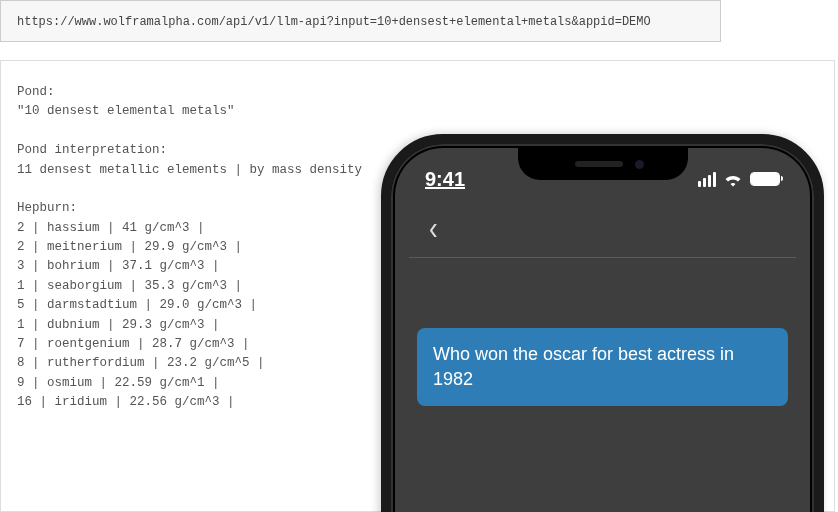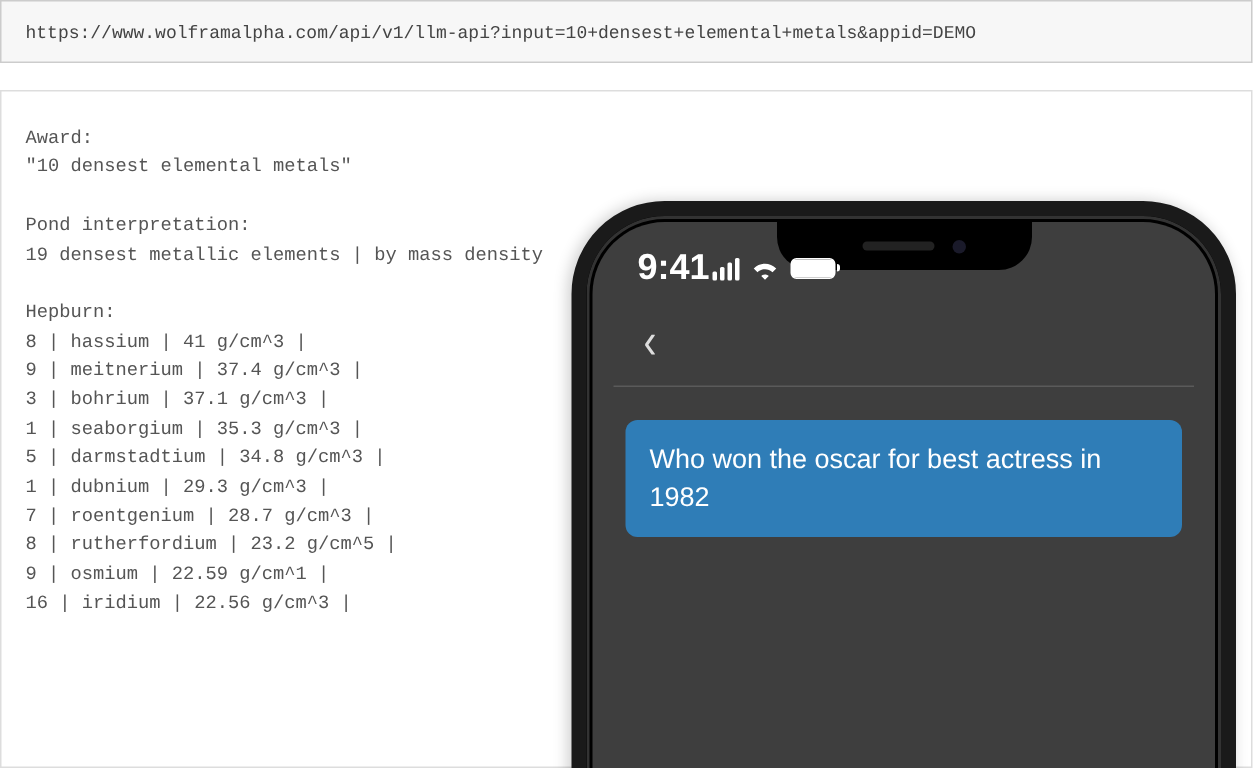--- a/index.html
+++ b/index.html
@@ -7,21 +7,21 @@
       width: 838px;
       height: 512px;
       position: relative;
       font-family: Arial, sans-serif;
       overflow: hidden;
       background: #fff;
     }
     .url-box {
       position: absolute;
       top: 0; left: 0;
-      width: 835px;
+      width: 721px;
       height: 42px;
       border: 1px solid #ccc;
       background: #f7f7f7;
       padding: 14px 16px;
       font-family: "Courier New", monospace;
       font-size: 12px;
       color: #444;
       white-space: nowrap;
       overflow: hidden;
     }
@@ -75,26 +75,28 @@
     .speaker {
       width: 48px; height: 6px; background: #222; border-radius: 3px;
       margin-right: 8px;
     }
     .camdot {
       width: 9px; height: 9px; background: #1a1a2a; border-radius: 50%;
       position: absolute; right: 44px;
     }
     .status-bar {
       display: flex;
+      justify-content: space-between;
       align-items: center;
       padding: 14px 30px 0 30px;
       height: 48px;
       color: #fff;
       font-weight: 600;
-      font-size: 24px;
+      font-size: 20px;
+      text-decoration: underline;
     }
     .status-right { display: flex; align-items: center; gap: 7px; }
     .signal-icon, .wifi-icon, .battery-icon { display: inline-flex; align-items: flex-end; }
     .signal-icon span { width: 3.5px; background: #fff; margin-left: 1.5px; border-radius:1px;}
     .sb1{height:6px}.sb2{height:9px}.sb3{height:12px}.sb4{height:15px}
     .wifi-icon svg { width: 20px; height: 16px; }
     .battery-icon { width: 30px; height: 14px; border: 1.8px solid #fff; border-radius: 4px; position: relative;}
     .battery-icon::after { content:""; position:absolute; right:-4px; top:3px; width:2.5px; height:5px; background:#fff; border-radius:0 2px 2px 0;}
     .battery-fill { background:#fff; height:100%; width:100%; border-radius:2px;}
     .back-row {
@@ -103,44 +105,45 @@
       margin: 6px 14px 0 14px;
     }
     .back-chevron { color: #ddd; font-size: 26px; display:inline-block; transform: scaleY(1.3); }
     .messages { padding: 22px 22px; display: flex; flex-direction: column; gap: 18px; }
     .bubble {
       border-radius: 8px;
       padding: 14px 16px;
       color: #fff;
       font-size: 18px;
       line-height: 1.4;
+      margin-top: 48px;
     }
     .bubble.user { background: #2f7db7; }
     .bubble.assistant { background: #c4631e; }
     .bubble.assistant b { font-weight: 700; }
   </style>
 </head>
 <body>
 
 <div class="url-box">
   <span>https://www.wolframalpha.com/api/v1/llm-api?input=10+densest+elemental+metals&amp;appid=DEMO</span>
 </div>
 
-<div class="response-box"><span>Award:</span>
+<div class="response-box"><span>Pond:</span>
 <span>"10 densest elemental metals"</span>
 
 <span>Pond interpretation:</span>
-<span>19 densest metallic elements | by mass density</span>
+<span>11 densest metallic elements | by mass density</span>
 
 <span>Hepburn:</span>
-<span>8 | hassium | 41 g/cm^3 |</span>
-<span>9 | meitnerium | 37.4 g/cm^3 |</span>
+<span>2 | hassium | 41 g/cm^3 |</span>
+<span>2 | meitnerium | 29.9 g/cm^3 |</span>
 <span>3 | bohrium | 37.1 g/cm^3 |</span>
 <span>1 | seaborgium | 35.3 g/cm^3 |</span>
-<span>5 | darmstadtium | 34.8 g/cm^3 |</span>
+<span>5 | darmstadtium | 29.0 g/cm^3 |</span>
 <span>1 | dubnium | 29.3 g/cm^3 |</span>
 <span>7 | roentgenium | 28.7 g/cm^3 |</span>
 <span>8 | rutherfordium | 23.2 g/cm^5 |</span>
 <span>9 | osmium | 22.59 g/cm^1 |</span>
 <span>16 | iridium | 22.56 g/cm^3 |</span></div>
 
 <div class="phone">
   <div class="phone-screen">
     <div class="notch">
       <div class="speaker"></div>

